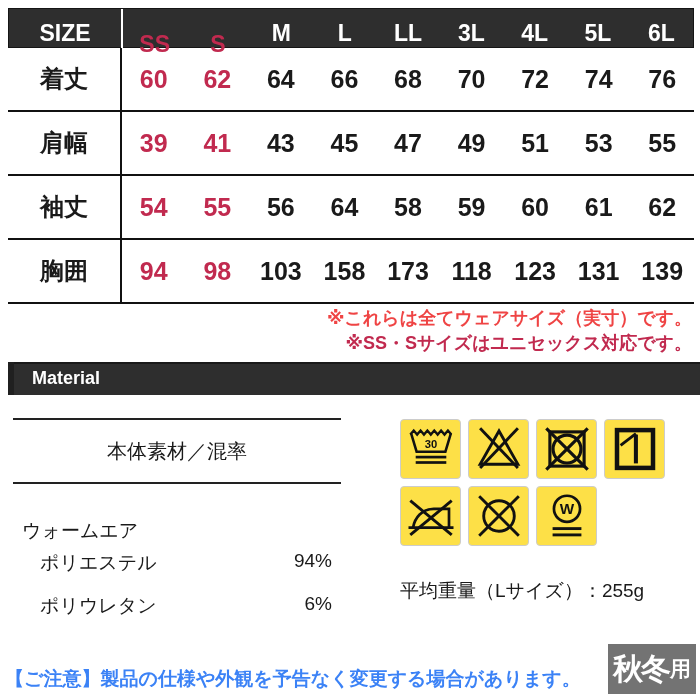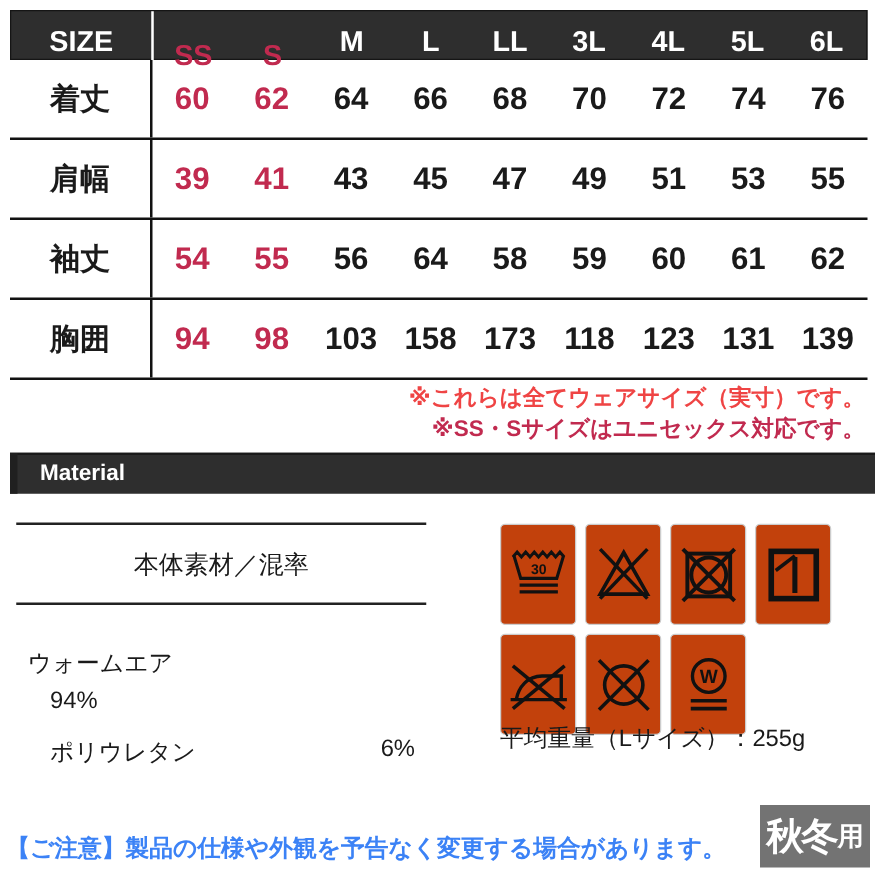--- a/index.html
+++ b/index.html
@@ -54,21 +54,21 @@
     display:flex;align-items:center;justify-content:center;
     font-size:20px;font-weight:400;box-sizing:border-box;
   }
   .fabric-name{left:22px;top:518px;font-size:19px;}
   .composition{left:40px;top:550px;width:292px;}
   .comp-row{display:flex;justify-content:space-between;font-size:19px;margin-bottom:17px;}
 
   .care-grid{left:400px;top:419px;width:280px;}
   .care-row{display:flex;gap:7px;margin-bottom:7px;}
   .care-box{
-    width:61px;height:81px;border:1px solid #ccc;border-radius:4px;background:#c2410c;
+    width:61px;height:60px;border:1px solid #ccc;border-radius:4px;background:#fde047;
     display:flex;align-items:center;justify-content:center;box-sizing:border-box;
   }
   .care-box svg{display:block;}
   .stk{stroke:#111;fill:none;}
 
   .weight-note{left:400px;top:578px;font-size:19px;}
 
   
   .caution{left:5px;top:666px;font-size:19px;font-weight:bold;color:#3b82f6;}
   .season-badge{
@@ -157,20 +157,21 @@
 <div class="abs material-bar">
   <span>Material</span>
 </div>
 
 <div class="abs fabric-label-box">本体素材／混率</div>
 
 <div class="abs fabric-name">ウォームエア</div>
 
 <div class="abs composition">
   <div class="comp-row">
+    <span>ポリエステル</span>
     <span>94%</span>
   </div>
   <div class="comp-row">
     <span>ポリウレタン</span>
     <span>6%</span>
   </div>
 </div>
 
 <div class="abs care-grid">
   <div class="care-row">

